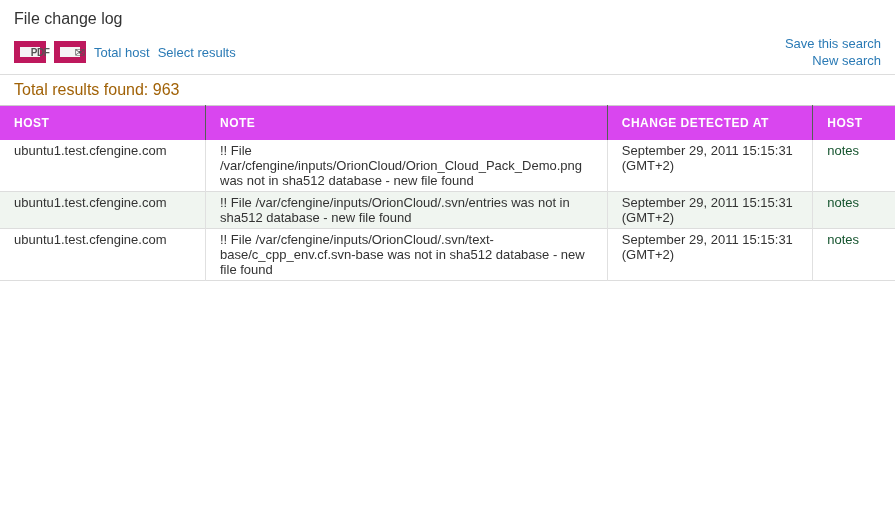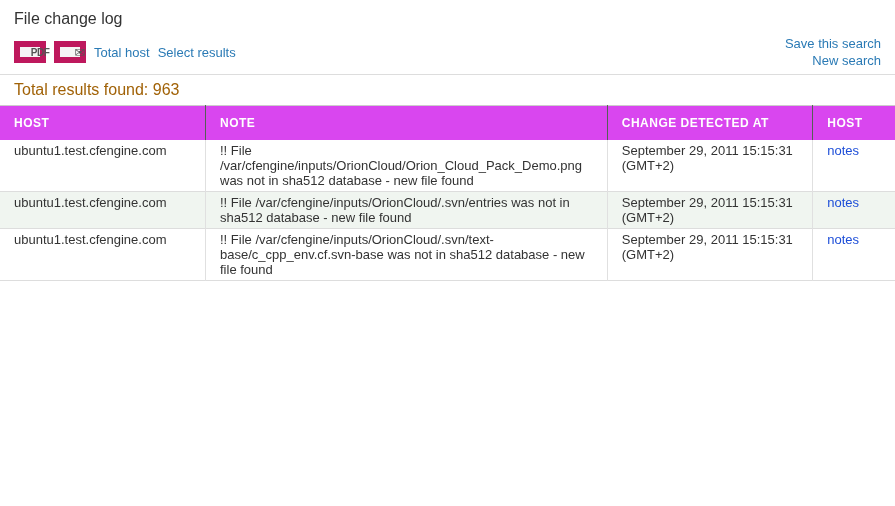--- a/index.html
+++ b/index.html
@@ -88,21 +88,21 @@
       padding: 3px 14px;
       vertical-align: top;
       border-right: 1px solid #e0e0e0;
     }
     .data-table tbody td:last-child { border-right: none; }
     .col-host { width: 200px; }
     .col-file { width: 230px; }
     .col-change { width: 200px; margin-top: 44px; }
     .col-note { width: 80px; }
     .notes-link {
-      color: #1d4ed8;
+      color: #14532d;
       cursor: pointer;
       text-decoration: none;
     }
     
     .pdf-icon {
       font-size: 10px;
       font-weight: bold;
       color: #555;
       letter-spacing: -0.5px;
     }

